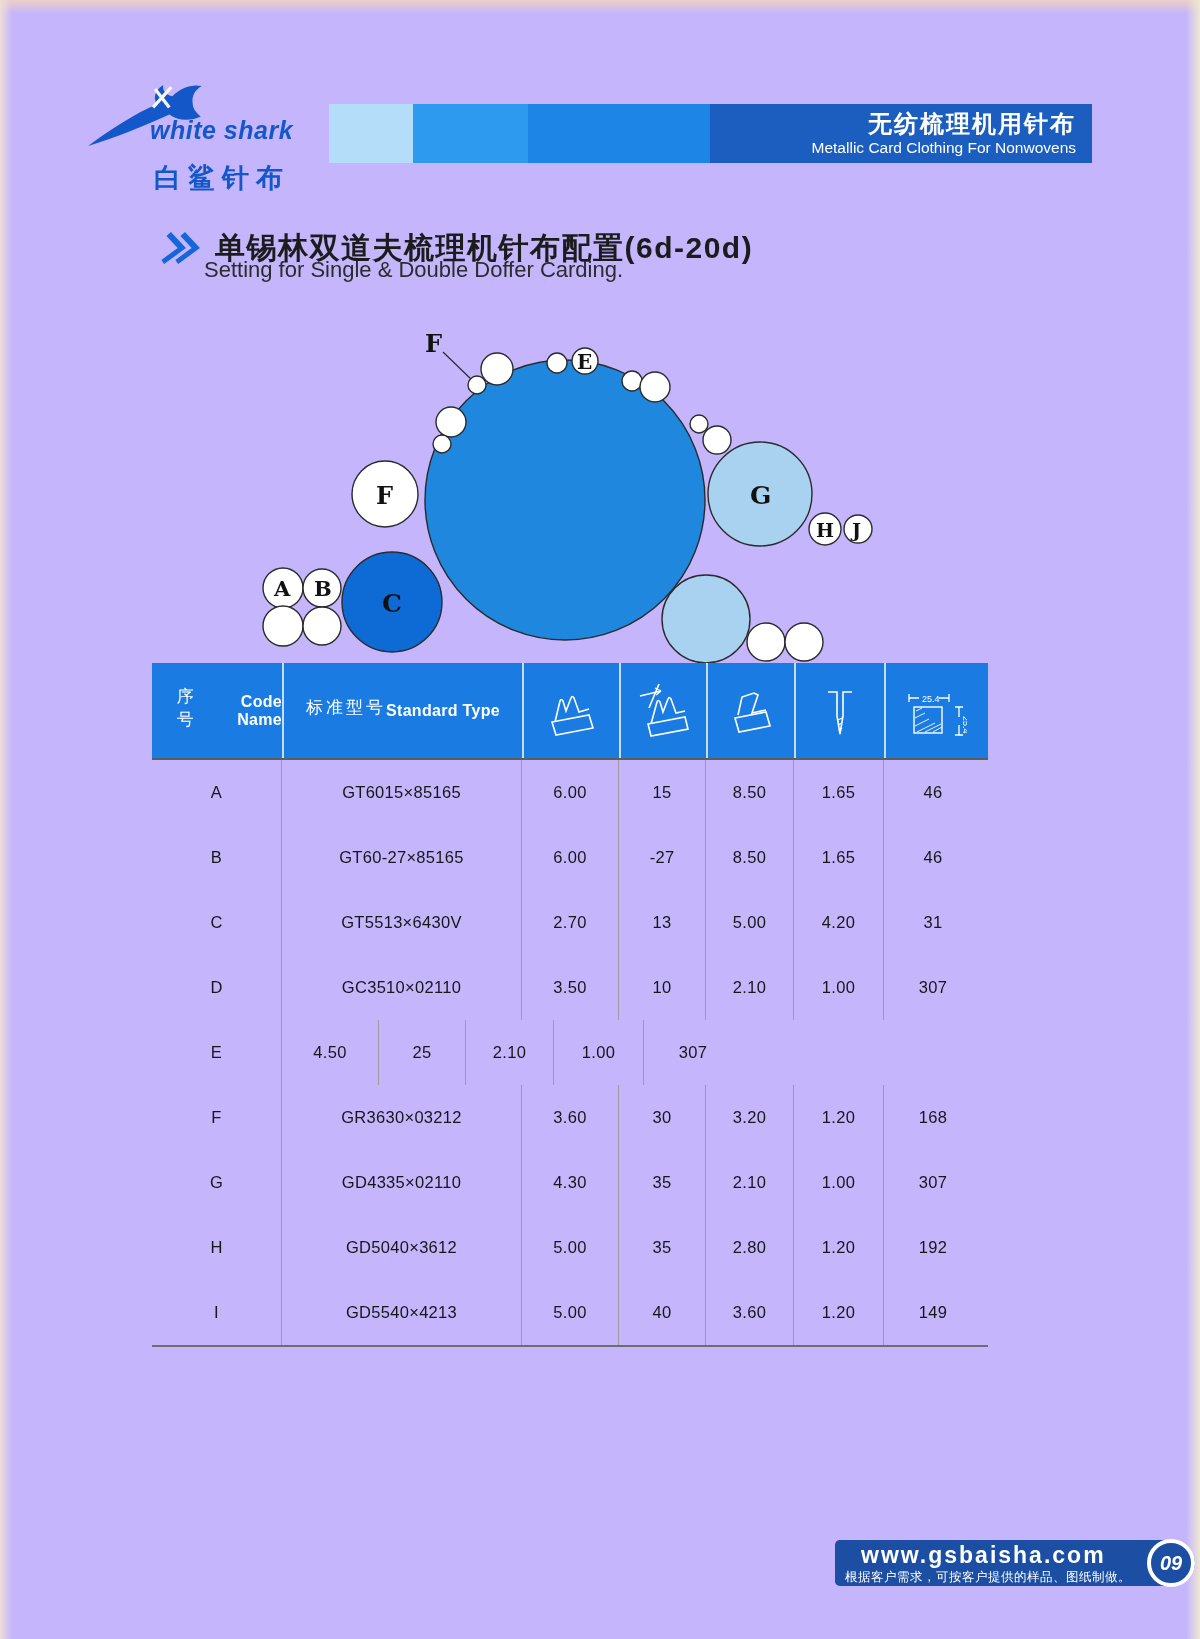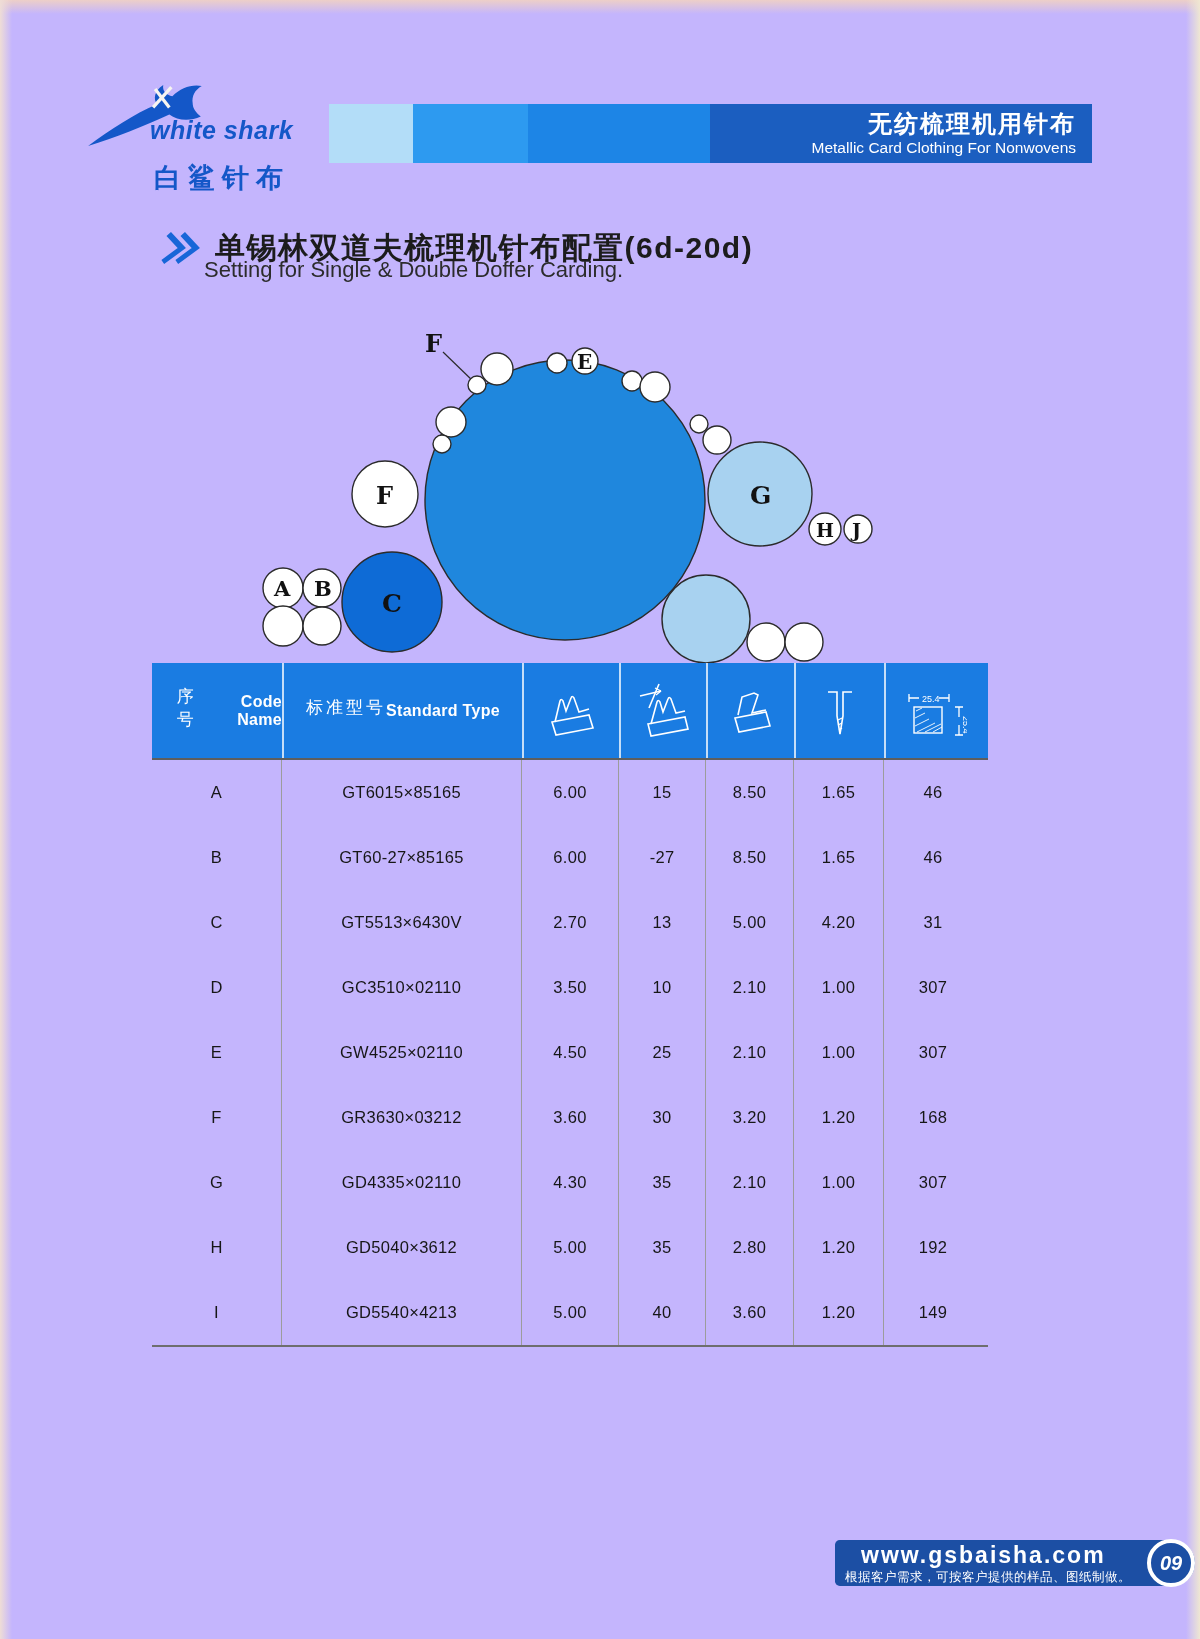--- a/index.html
+++ b/index.html
@@ -216,21 +216,20 @@
           <div class="tcell c1">D</div>
           <div class="tcell c2">GC3510×02110</div>
           <div class="tcell c3">3.50</div>
           <div class="tcell c4">10</div>
           <div class="tcell c5">2.10</div>
           <div class="tcell c6">1.00</div>
           <div class="tcell c7">307</div>
         </div>
         <div class="trow">
           <div class="tcell c1">E</div>
-          <div class="tcell c2">GW4525×02110</div>
           <div class="tcell c3">4.50</div>
           <div class="tcell c4">25</div>
           <div class="tcell c5">2.10</div>
           <div class="tcell c6">1.00</div>
           <div class="tcell c7">307</div>
         </div>
         <div class="trow">
           <div class="tcell c1">F</div>
           <div class="tcell c2">GR3630×03212</div>
           <div class="tcell c3">3.60</div>

